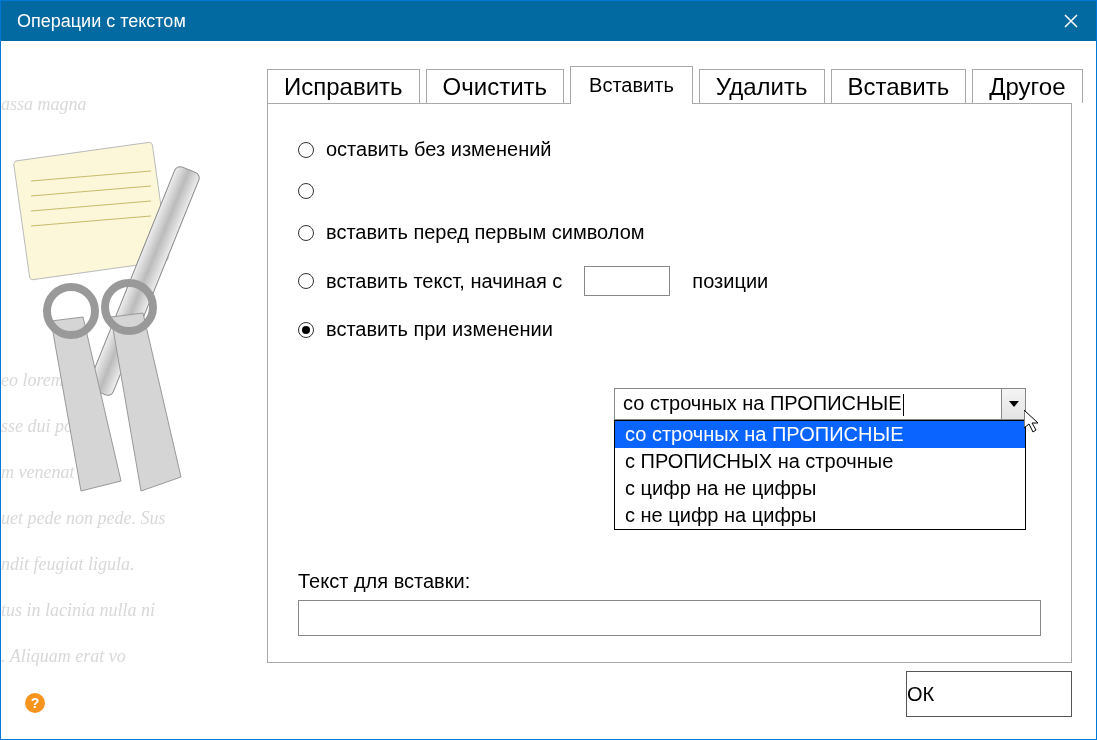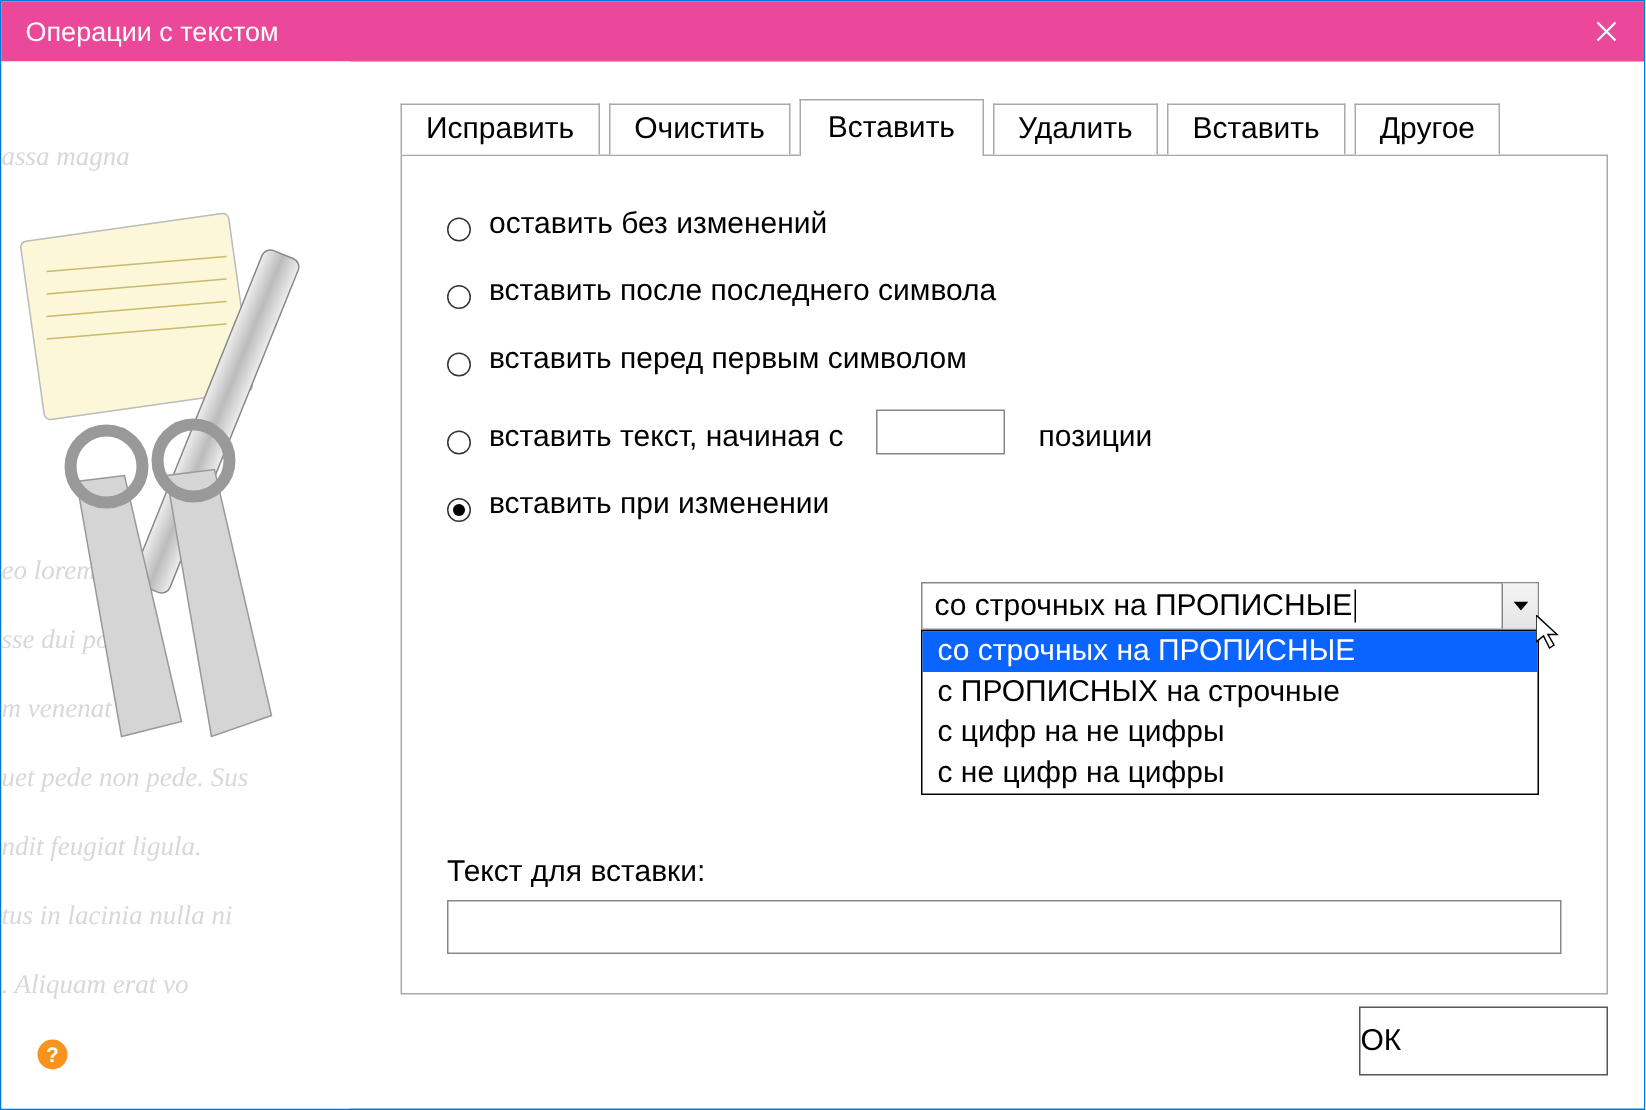--- a/index.html
+++ b/index.html
@@ -13,21 +13,21 @@
   }
   .window {
     width: 1097px;
     height: 740px;
     border: 1px solid #0078d7;
     position: relative;
     background: #fff;
   }
   .titlebar {
     height: 40px;
-    background: #ec4899;
+    background: #0369a1;
     color: #fff;
     display: flex;
     align-items: center;
     justify-content: space-between;
     padding: 0 0 0 16px;
     font-size: 18px;
   }
   .titlebar .close {
     width: 50px;
     height: 40px;
@@ -110,35 +110,35 @@
     position: relative;
     top: 1px;
     height: 38px;
     display: flex;
     align-items: center;
   }
   .tab.inactive {
     top: 4px;
     height: 34px;
     padding: 4px 16px;
-    font-size: 20px;
+    font-size: 24px;
   }
   .panel {
     position: absolute;
     top: 62px; left: 34px; right: 24px;
     height: 560px;
     border: 1px solid #a9a9a9;
     background: #fff;
   }
   .panel-inner {
     padding: 34px 30px 20px 30px;
   }
   .radio-row {
     display: flex;
-    align-items: flex-end;
+    align-items: center;
     gap: 12px;
     margin-bottom: 22px;
     font-size: 20px;
   }
   .radio {
     width: 16px; height: 16px;
     border-radius: 50%;
     border: 1px solid #333;
     background: #fff;
     display: inline-flex;
@@ -335,21 +335,20 @@
       <div class="panel">
         <div class="panel-inner">
 
           <div class="radio-row">
             <span class="radio"></span>
             <span>оставить без изменений</span>
           </div>
 
           <div class="radio-row">
             <span class="radio"></span>
-            <span>вставить после последнего символа</span>
           </div>
 
           <div class="radio-row">
             <span class="radio"></span>
             <span>вставить перед первым символом</span>
           </div>
 
           <div class="radio-row">
             <span class="radio"></span>
             <span>вставить текст, начиная с</span>

